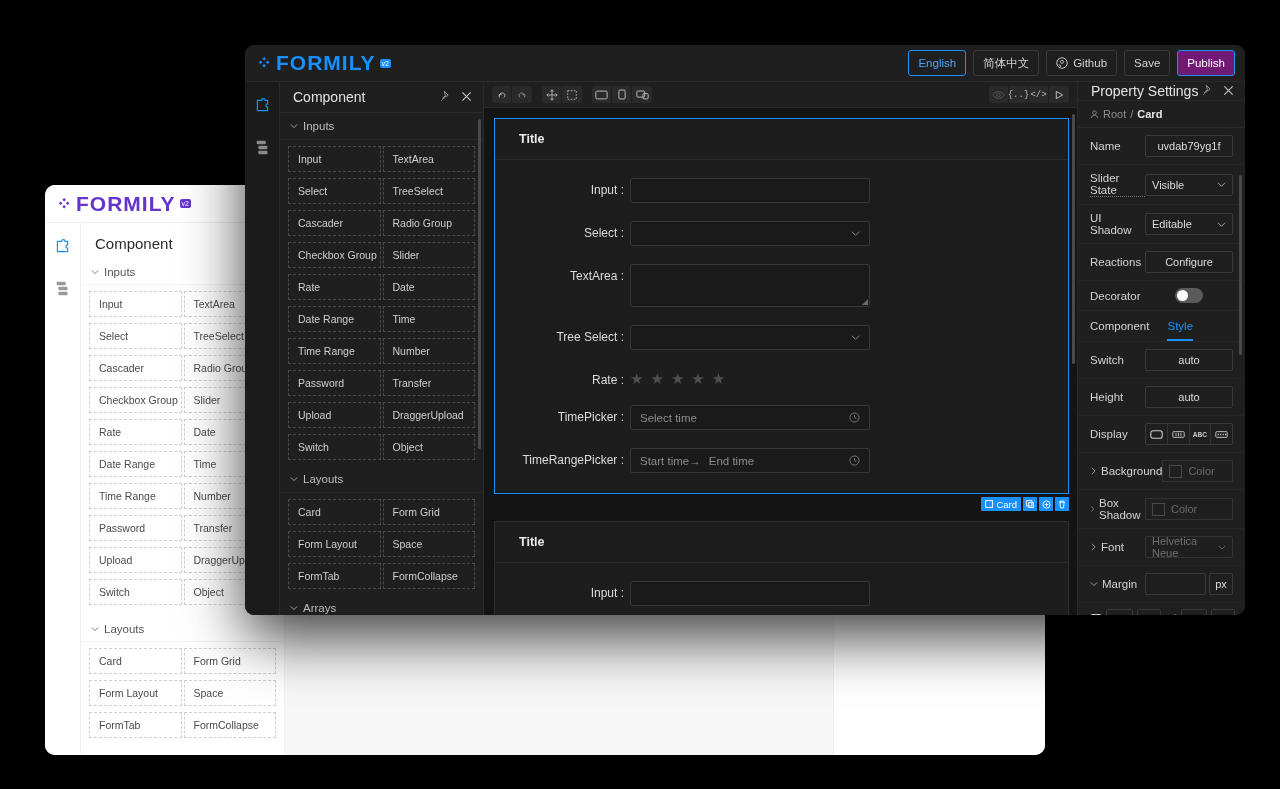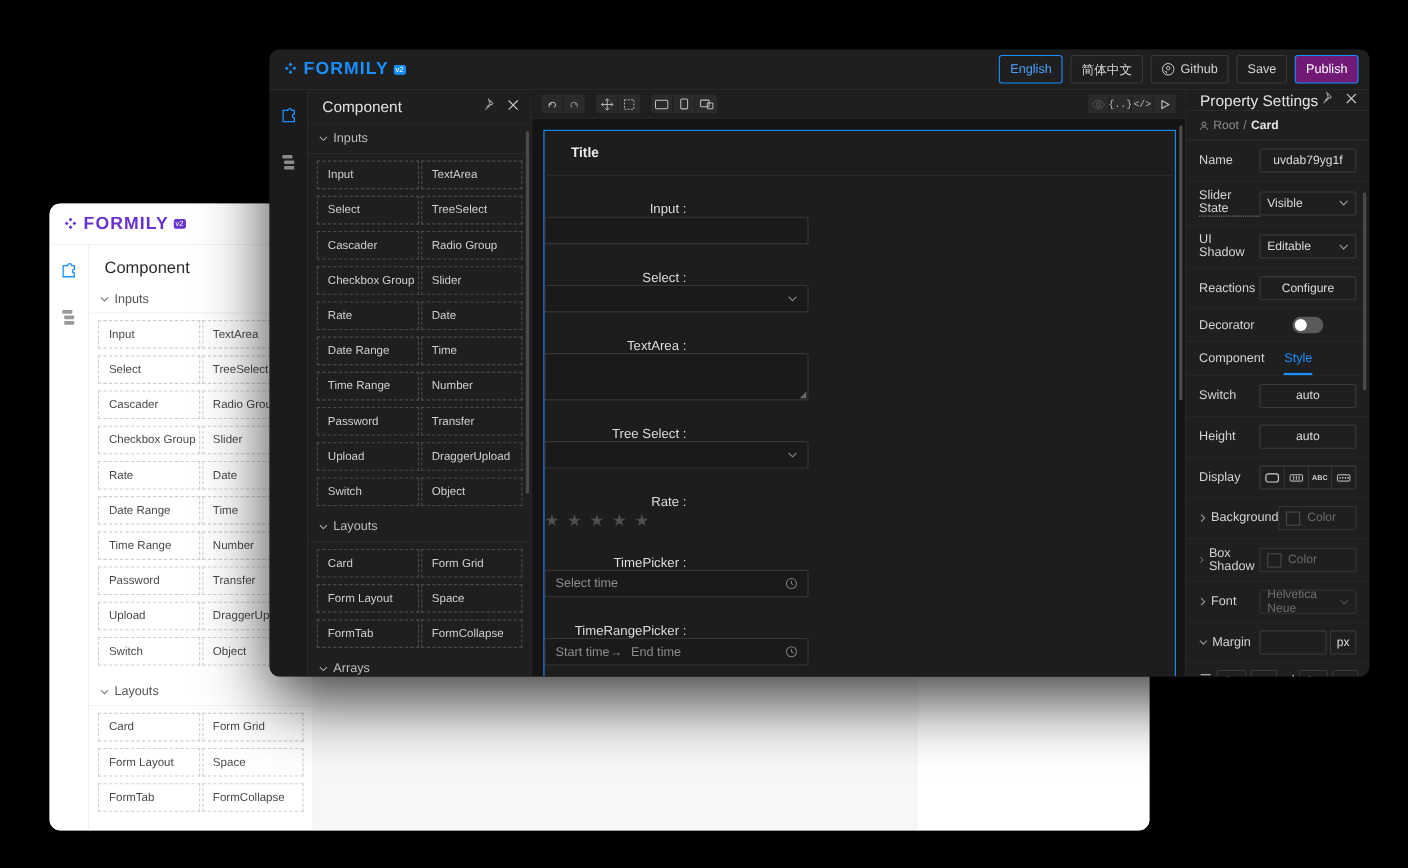--- a/index.html
+++ b/index.html
@@ -133,21 +133,21 @@
     width: 20px; height: 17px; display:flex; align-items:center; justify-content:center;
     border-right: 1px solid #1f1f1f; color:#bdbdbd; cursor:pointer;
   }
   .tb-seg > div:last-child { border-right:none; }
   .tb-seg > div.disabled { color:#5a5a5a; }
   .dk-canvas { flex:1; background:#141414; padding: 10px 8px 0 10px; overflow:hidden; position:relative; }
   .dk-card { background:#1d1d1d; border:1px solid #2d2d2d; position:relative; }
   .dk-card.selected { border: 1px solid #1890ff; }
   .dk-card-title { font-size: 12.5px; color:#eaeaea; padding: 13px 0 13px 24px; border-bottom:1px solid #2a2a2a; font-weight:600;}
   .dk-card-body { padding: 18px 0 20px; }
-  .dk-row { display:flex; align-items:flex-start; margin-bottom: 18px; flex-direction: column; }
+  .dk-row { display:flex; align-items:flex-start; margin-bottom: 18px; }
   .dk-label { width: 135px; text-align:right; padding-right: 6px; font-size: 12px; color:#dcdcdc; padding-top: 5px;}
   .dk-field { width: 240px; }
   .dk-input {
     height: 25px; border:1px solid #373737; border-radius:2px; background:#1a1a1a;
     display:flex; align-items:center; justify-content:space-between; padding: 0 9px;
     font-size: 11.5px; color:#8c8c8c;
   }
   .dk-textarea {
     height: 43px; border:1px solid #373737; border-radius:2px; background:#1a1a1a; position:relative;
   }
@@ -194,21 +194,21 @@
   .dk-tab.active { color:#1890ff; border-bottom: 2px solid #1890ff; }
   .dk-seg4 { display:flex; border:1px solid #3a3a3a; border-radius:2px; overflow:hidden; }
   .dk-seg4 > div { flex:1; height:20px; display:flex; align-items:center; justify-content:center; border-right:1px solid #343434; color:#cfcfcf; }
   .dk-seg4 > div:last-child { border-right:none; }
   .dk-colorbox { height:22px; border:1px solid #333; display:flex; align-items:center; gap:6px; padding:0 6px; font-size:11px; color:#6a6a6a; }
   .dk-swatch { width:13px; height:13px; border:1px solid #4a4a4a; }
   .margin-row { display:flex; align-items:center; gap:4px; padding: 6px 10px 6px 12px; border-bottom:1px solid #262626; }
   .mini-box { height:21px; border:1px solid #3a3a3a; border-radius:2px; display:flex; align-items:center; padding:0 6px; font-size:11px; color:#dcdcdc; }
   .unit { width:24px; justify-content:center; }
   .sb { position:absolute; background:#4a4a4a; border-radius:3px; }
-  .logo-text { font-size: 16px; letter-spacing: 1px; font-weight: 700; }
+  .logo-text { font-size: 21px; letter-spacing: 1px; font-weight: 700; }
 </style>
 </head>
 <body>
 
 <div class="stage">
 
   <div class="win-light">
     <div class="lt-header">
       <div class="logo-light">
         <svg width="14" height="14" viewBox="0 0 16 16">

